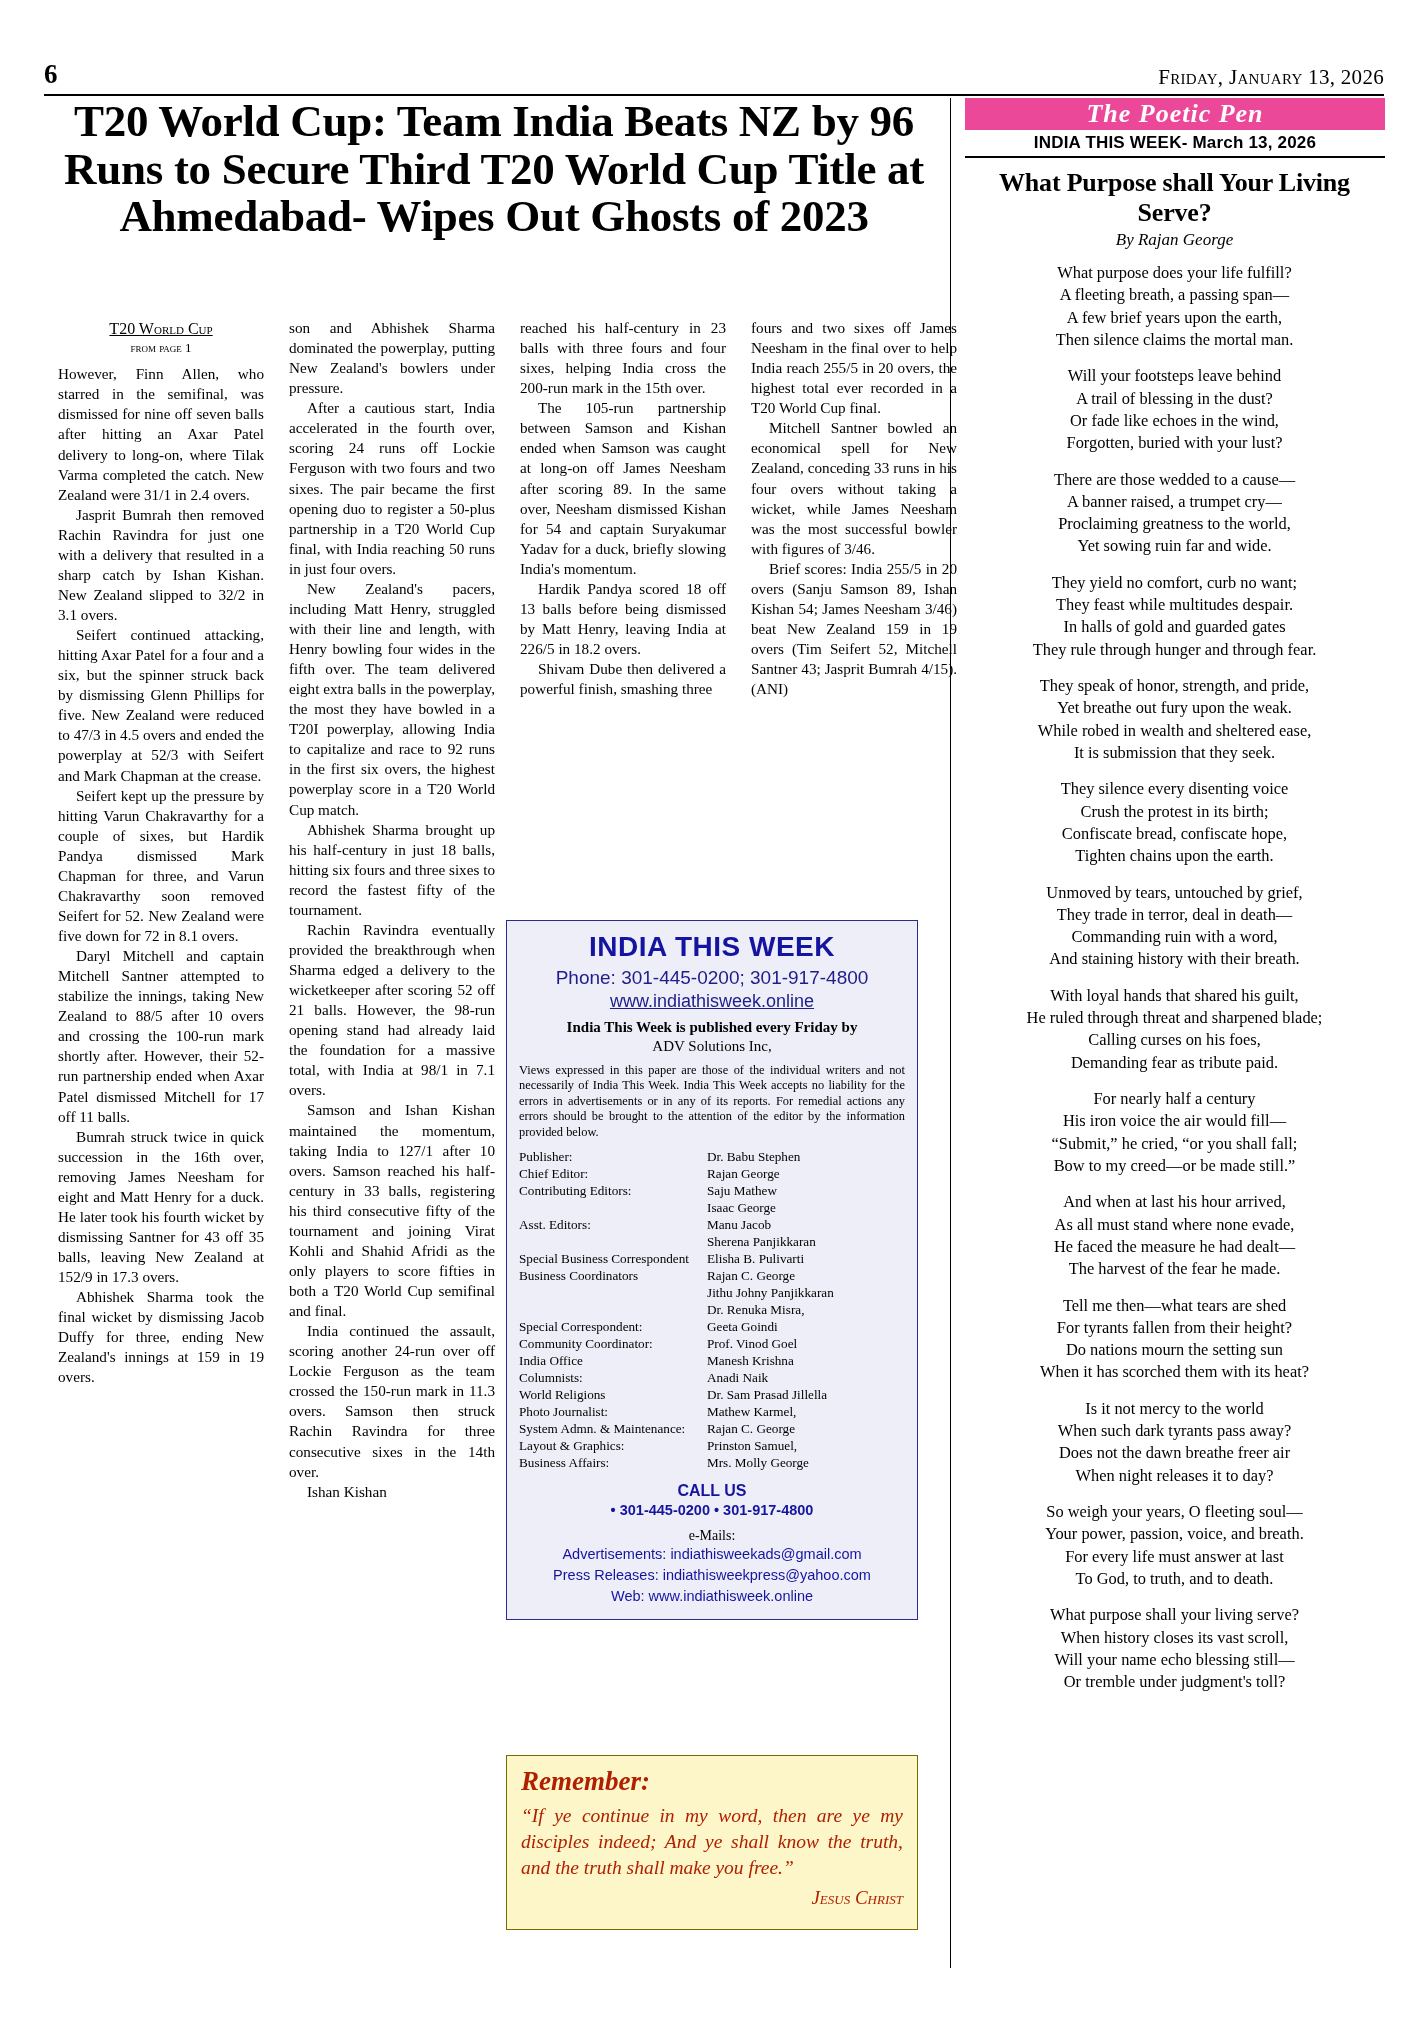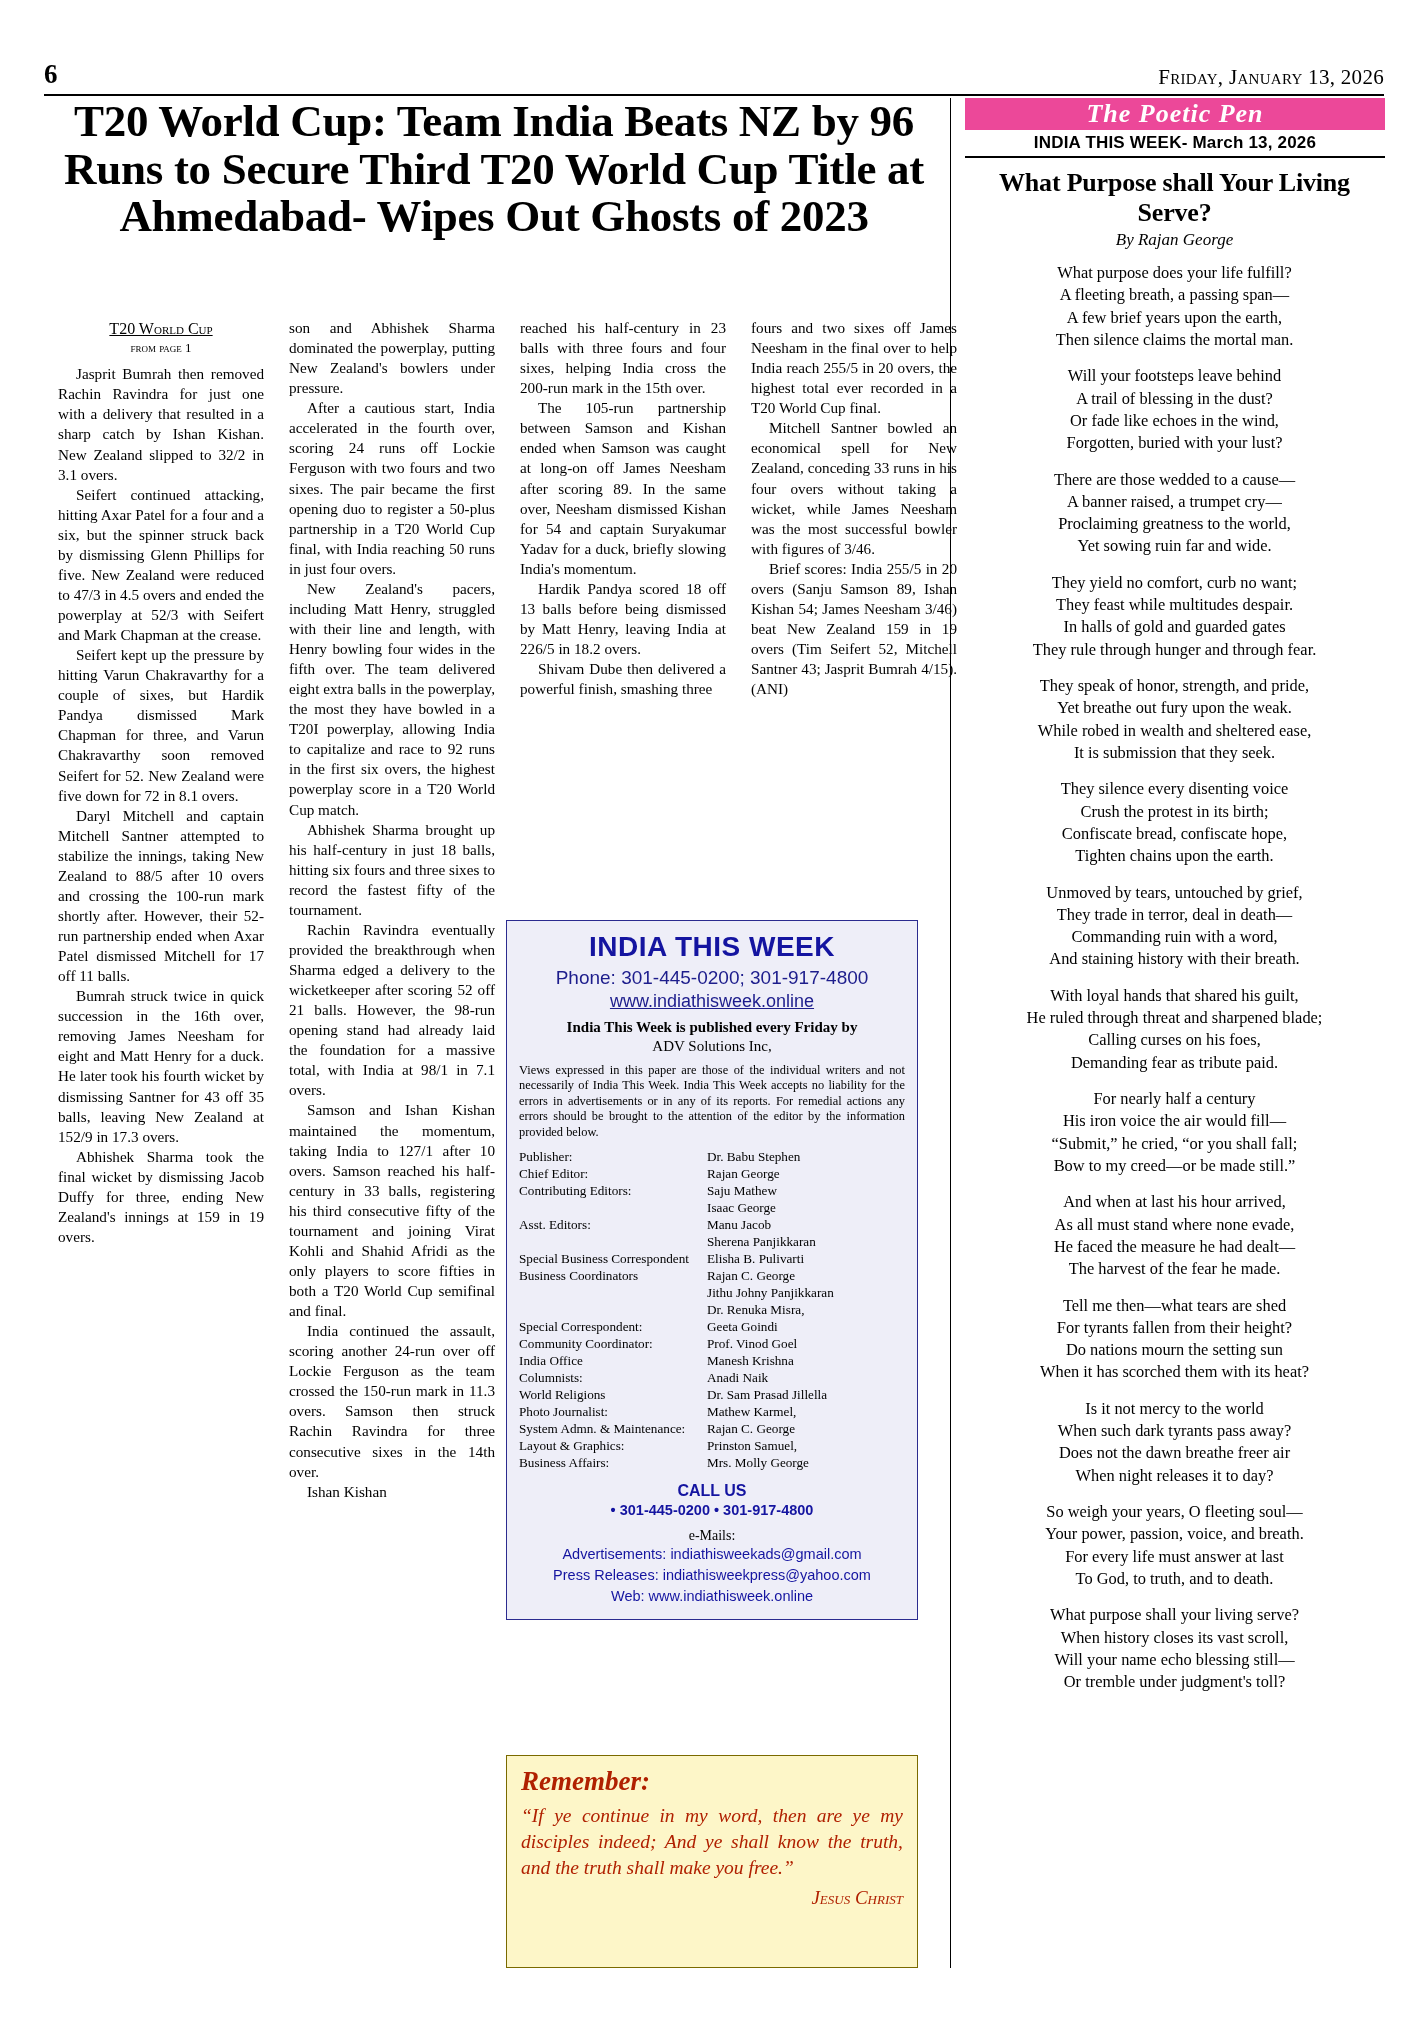--- a/index.html
+++ b/index.html
@@ -101,21 +101,21 @@
   .ad-emails-h {
     text-align:center; font-size:14px; margin-top:10px; color:#000;
   }
   .ad-emails {
     text-align:center; color:#1414a0; font-size:14.5px; line-height:1.45;
     font-family:"Liberation Sans", sans-serif;
   }
 
   
   .remember {
-    position:absolute; left:506px; top:1755px; width:412px; height:213px;
+    position:absolute; left:506px; top:1755px; width:412px; height:175px;
     border:1px solid #7a6a00; background:#fdf6c8;
     box-sizing:border-box; padding:10px 14px;
   }
   .remember-title {
     color:#b02000; font-weight:bold; font-style:italic; font-size:27px;
     font-family:"Liberation Serif", serif; margin-bottom:6px;
   }
   .remember-text {
     color:#b02000; font-style:italic; font-size:19.5px; line-height:1.34;
     text-align:justify;
@@ -169,20 +169,21 @@
 
   <div class="left-block">
     <h1 class="headline">T20 World Cup: Team India Beats NZ by 96 Runs to Secure Third T20 World Cup Title at Ahmedabad- Wipes Out Ghosts of 2023</h1>
   </div>
 
   <div class="cols">
 
     <div class="col c1">
       <div class="jump-head">T20 World Cup</div>
       <div class="jump-sub">from page 1</div>
+      <p class="first">However, Finn Allen, who starred in the semifinal, was dismissed for nine off seven balls after hitting an Axar Patel delivery to long-on, where Tilak Varma completed the catch. New Zealand were 31/1 in 2.4 overs.</p>
       <p>Jasprit Bumrah then removed Rachin Ravindra for just one with a delivery that resulted in a sharp catch by Ishan Kishan. New Zealand slipped to 32/2 in 3.1 overs.</p>
       <p>Seifert continued attacking, hitting Axar Patel for a four and a six, but the spinner struck back by dismissing Glenn Phillips for five. New Zealand were reduced to 47/3 in 4.5 overs and ended the powerplay at 52/3 with Seifert and Mark Chapman at the crease.</p>
       <p>Seifert kept up the pressure by hitting Varun Chakravarthy for a couple of sixes, but Hardik Pandya dismissed Mark Chapman for three, and Varun Chakravarthy soon removed Seifert for 52. New Zealand were five down for 72 in 8.1 overs.</p>
       <p>Daryl Mitchell and captain Mitchell Santner attempted to stabilize the innings, taking New Zealand to 88/5 after 10 overs and crossing the 100-run mark shortly after. However, their 52-run partnership ended when Axar Patel dismissed Mitchell for 17 off 11 balls.</p>
       <p>Bumrah struck twice in quick succession in the 16th over, removing James Neesham for eight and Matt Henry for a duck. He later took his fourth wicket by dismissing Santner for 43 off 35 balls, leaving New Zealand at 152/9 in 17.3 overs.</p>
       <p>Abhishek Sharma took the final wicket by dismissing Jacob Duffy for three, ending New Zealand's innings at 159 in 19 overs.</p>
     </div>
 
     <div class="col c2">
       <p class="first">son and Abhishek Sharma dominated the powerplay, putting New Zealand's bowlers under pressure.</p>

